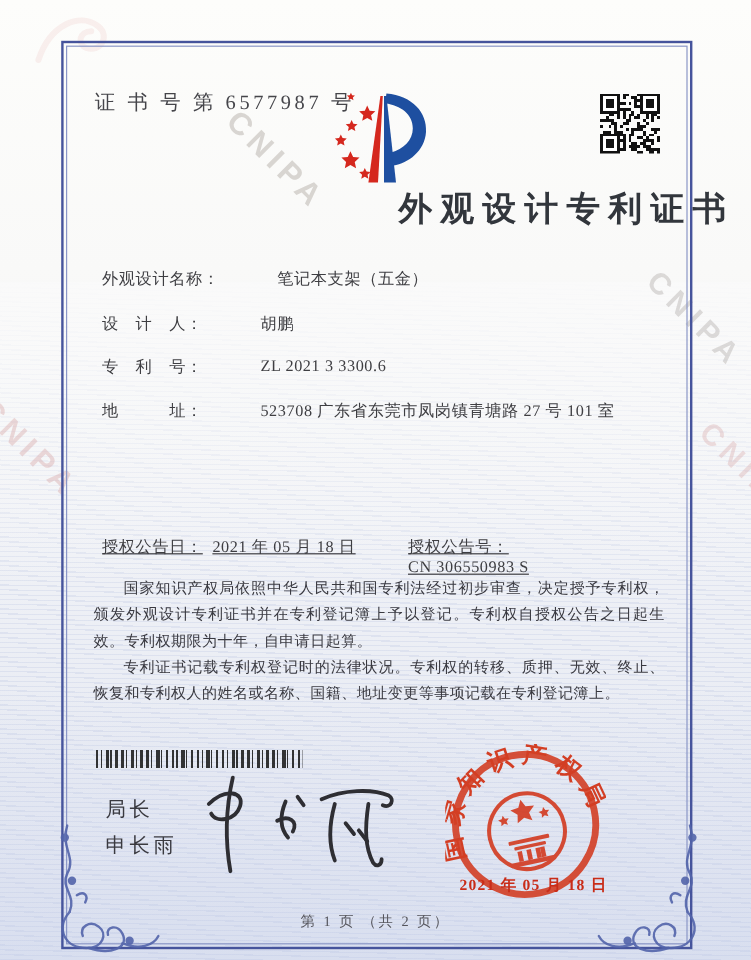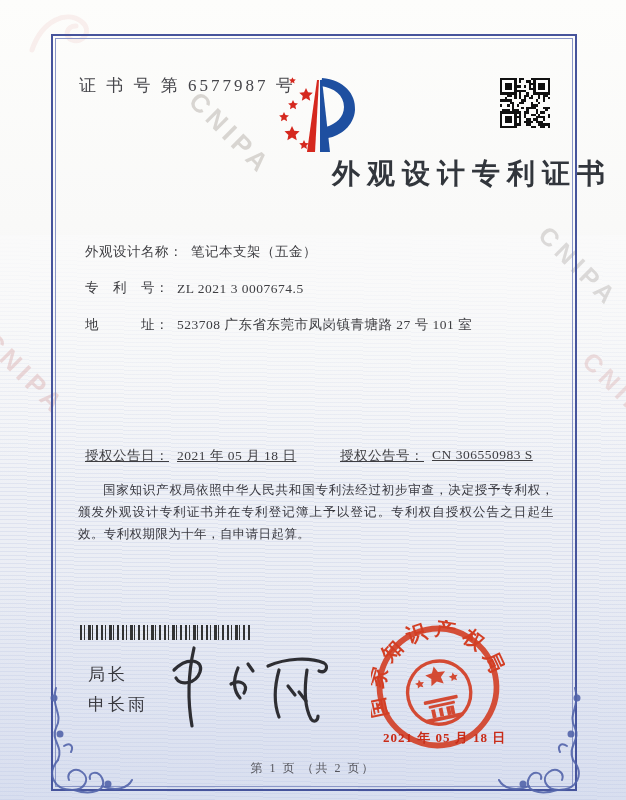--- a/index.html
+++ b/index.html
@@ -20,25 +20,25 @@
   .wm.g2{left:528px;top:252px;font-size:25px;color:rgba(150,143,138,.30);}
   .wm.p1{left:-28px;top:358px;font-size:26px;color:rgba(214,160,160,.38);}
   .wm.p2{left:572px;top:378px;font-size:25px;color:rgba(214,160,160,.33);}
   .content{position:absolute;inset:0;z-index:2;}
   .cert-no{position:absolute;left:79px;top:74px;font-size:17px;color:#45454a;letter-spacing:3px;}
   .logo{position:absolute;left:276px;top:74px;width:84px;height:88px;}
   .qr{position:absolute;left:500px;top:78px;width:50px;height:50px;}
   .title{position:absolute;left:0;top:155px;width:612px;text-align:right;
     font-size:28px;font-weight:bold;color:#32363c;letter-spacing:7px;}
   .fields{position:absolute;left:85px;top:224px;width:470px;font-size:13.5px;color:#3e3e42;}
-  .frow{height:36.5px;display:flex;align-items:flex-end;letter-spacing:.5px;}
+  .frow{height:36.5px;display:flex;align-items:flex-start;letter-spacing:.5px;gap:40px;}
   .frow .lab{flex:0 0 auto;margin-right:8px;white-space:pre;}
   .grant{position:absolute;left:85px;top:447px;width:480px;font-size:13.5px;color:#3e3e42;display:flex;letter-spacing:.5px;text-decoration:underline;}
   .grant .pair1{flex:0 0 255px;display:flex;}
-  .grant .pair2{display:flex;}
+  .grant .pair2{display:flex;flex-direction:column;}
   .grant .lab{margin-right:8px;white-space:pre;}
   .paras{position:absolute;left:78px;top:479px;width:476px;font-size:12.5px;line-height:22px;
     color:#393940;letter-spacing:.4px;text-align:justify;}
   .paras p{margin:0;text-indent:2em;}
   .barcode{position:absolute;left:80px;top:625px;width:172px;height:15px;opacity:.88;
     background:repeating-linear-gradient(90deg,#191919 0 2px,rgba(0,0,0,0) 2px 4px,#191919 4px 5px,rgba(0,0,0,0) 5px 8px,#191919 8px 11px,rgba(0,0,0,0) 11px 12px,#191919 12px 13px,rgba(0,0,0,0) 13px 16px,#191919 16px 18px,rgba(0,0,0,0) 18px 21px);}
   .director{position:absolute;left:88px;top:660px;font-family:Liberation Serif, serif;
     font-size:17px;color:#3a3a40;letter-spacing:3px;line-height:30px;}
   .sig{position:absolute;left:158px;top:640px;width:185px;height:95px;}
   .seal{position:absolute;left:371px;top:620px;width:134px;height:134px;mix-blend-mode:multiply;opacity:.95;}
@@ -231,42 +231,47 @@
       </svg>
 
     <div class="title">外观设计专利证书</div>
 
     <div class="fields">
       <div class="frow">
         <span class="lab">外观设计名称：</span>
         <span class="val">笔记本支架（五金）</span>
       </div>
       <div class="frow">
+        <span class="lab">设　计　人：</span>
+        <span class="val">胡鹏</span>
+      </div>
+      <div class="frow">
         <span class="lab">专　利　号：</span>
-        <span class="val">ZL 2021 3 0007674.5</span>
+        <span class="val">ZL 2021 3 3300.6</span>
       </div>
       <div class="frow">
         <span class="lab">地　　　址：</span>
         <span class="val">523708 广东省东莞市凤岗镇青塘路 27 号 101 室</span>
       </div>
     </div>
 
     <div class="grant">
       <div class="pair1">
         <span class="lab">授权公告日：</span>
         <span class="val">2021 年 05 月 18 日</span>
       </div>
       <div class="pair2">
         <span class="lab">授权公告号：</span>
         <span class="val">CN 306550983 S</span>
       </div>
     </div>
 
     <div class="paras">
       <p>国家知识产权局依照中华人民共和国专利法经过初步审查，决定授予专利权，颁发外观设计专利证书并在专利登记簿上予以登记。专利权自授权公告之日起生效。专利权期限为十年，自申请日起算。</p>
+      <p>专利证书记载专利权登记时的法律状况。专利权的转移、质押、无效、终止、恢复和专利权人的姓名或名称、国籍、地址变更等事项记载在专利登记簿上。</p>
     </div>
 
     <div class="barcode"></div>
 
     <div class="director">
       <div>局长</div>
       <div>申长雨</div>
     </div>
 
     <svg class="sig" viewBox="0 0 185 95">

